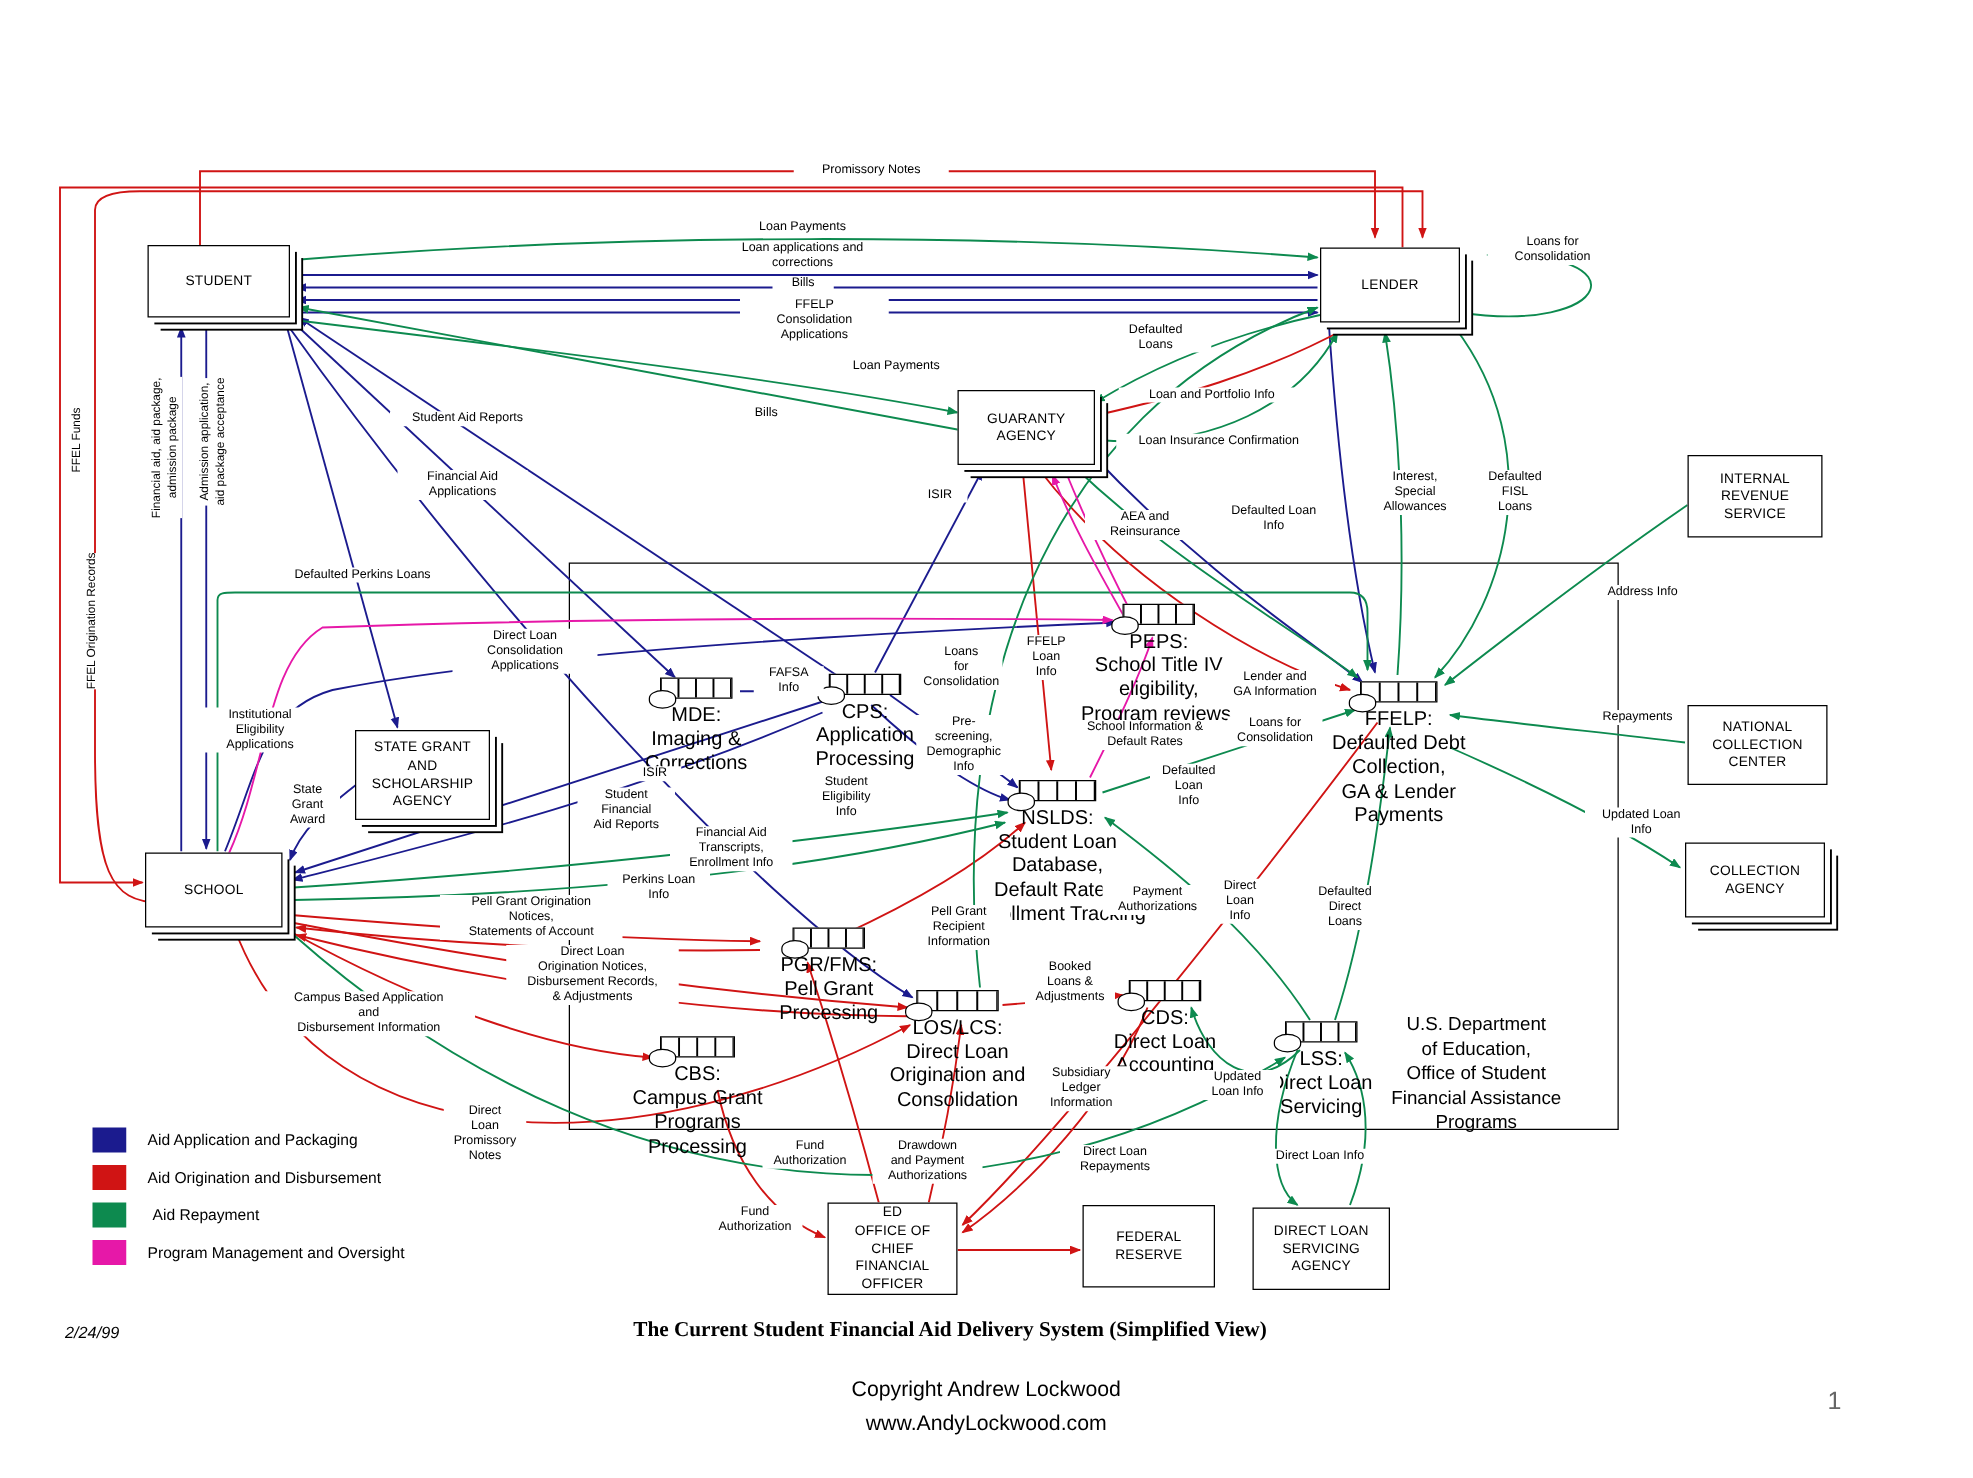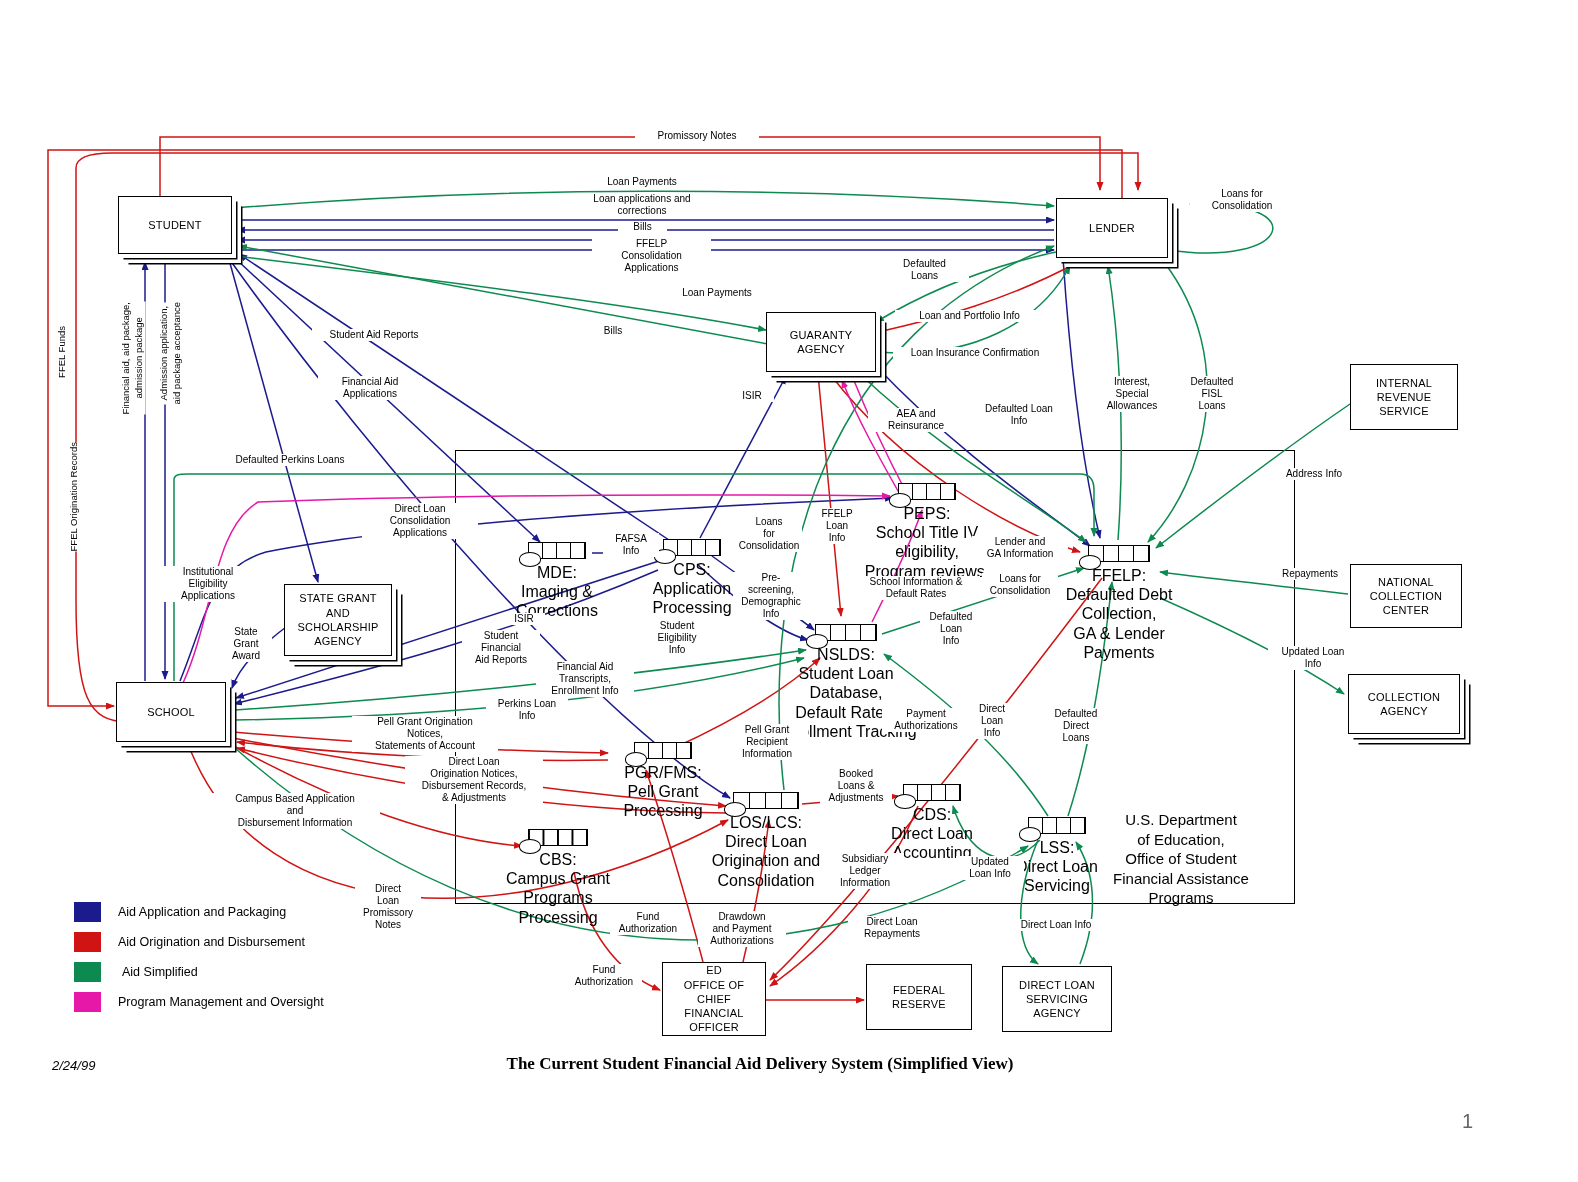--- a/index.html
+++ b/index.html
@@ -382,21 +382,23 @@
   <div class="vl" style="left:120px;top:302px">Financial aid, aid package,
 admission package</div>
   <div class="vl" style="left:158px;top:302px">Admission application,
 aid package acceptance</div>
 
   <div class="sw" style="left: 74px; top: 902px; background-color: rgb(27, 27, 142);"></div>
   <div class="lgl" style="left:118px;top:905px">Aid Application and Packaging</div>
   <div class="sw" style="left: 74px; top: 932px; background-color: rgb(208, 20, 20);"></div>
   <div class="lgl" style="left:118px;top:935px">Aid Origination and Disbursement</div>
   <div class="sw" style="left: 74px; top: 962px; background-color: rgb(13, 138, 79);"></div>
-  <div class="lgl" style="left:122px;top:965px">Aid Simplified</div>
+  <div class="lgl" style="left:122px;top:965px">Aid Repayment</div>
   <div class="sw" style="left: 74px; top: 992px; background-color: rgb(230, 24, 168);"></div>
   <div class="lgl" style="left:118px;top:995px">Program Management and Oversight</div>
 
   <div class="date">2/24/99</div>
   <div class="caption">The Current Student Financial Aid Delivery System (Simplified View)</div>
+  <div class="copyright">Copyright Andrew Lockwood
+www.AndyLockwood.com</div>
   <div class="pagenum">1</div>
 
 </div>
 
 </body></html>

